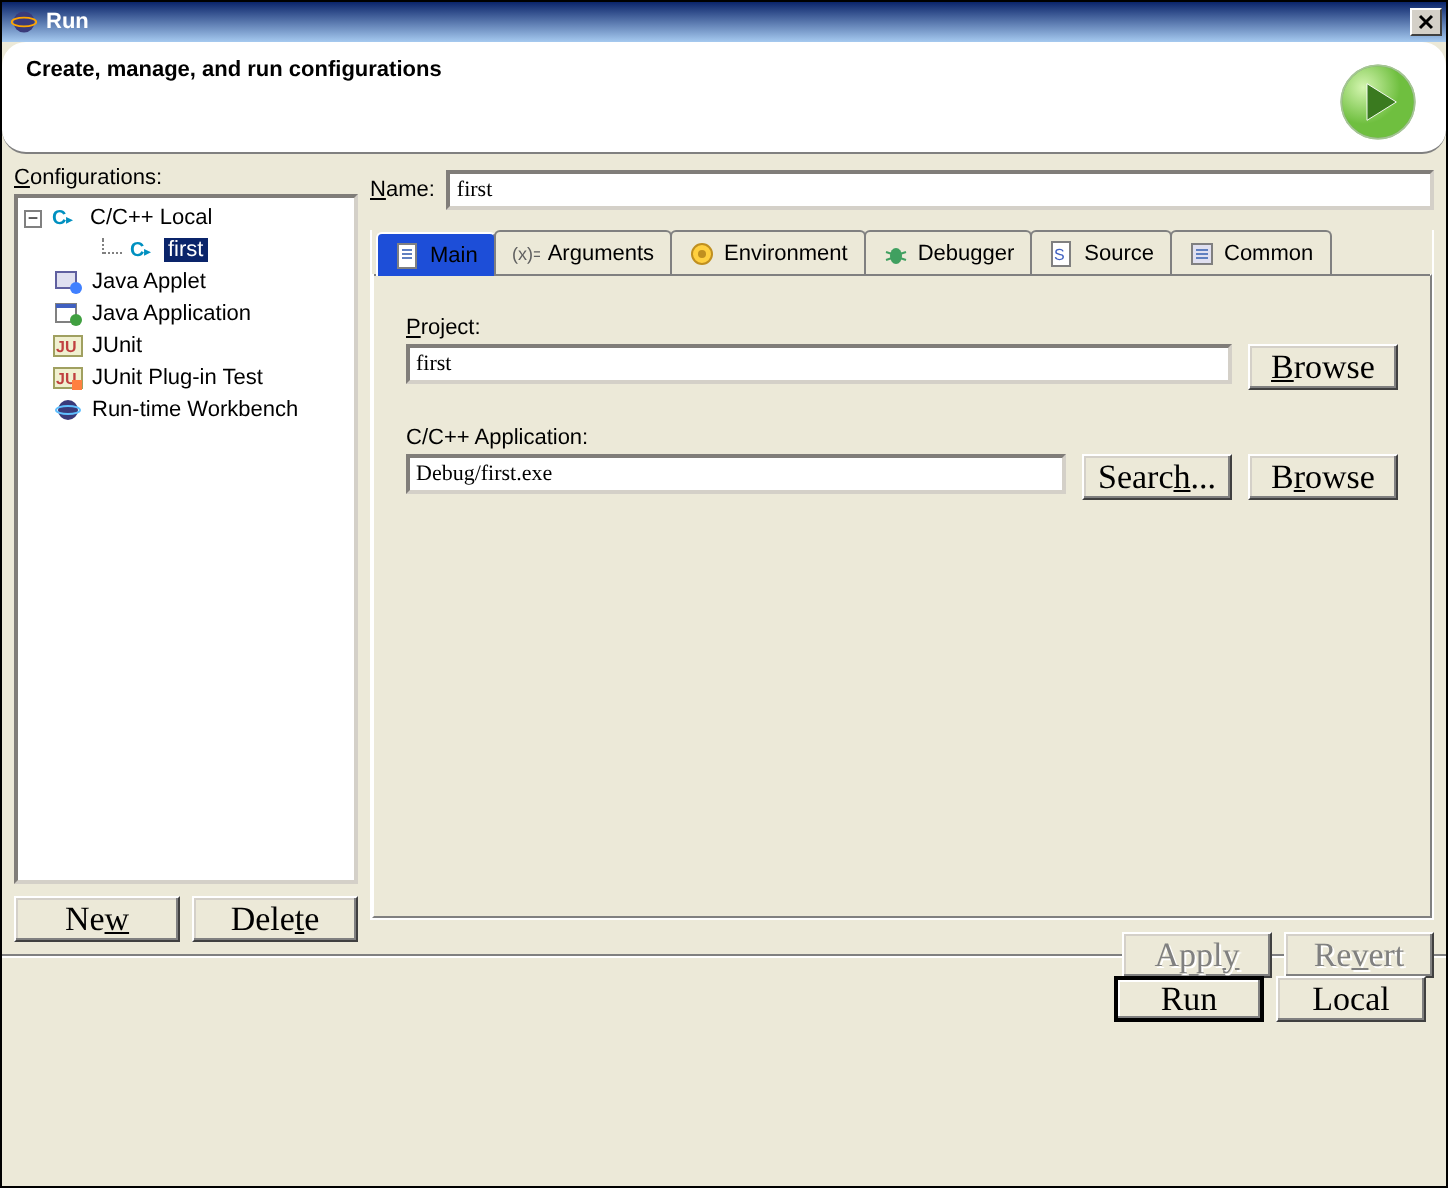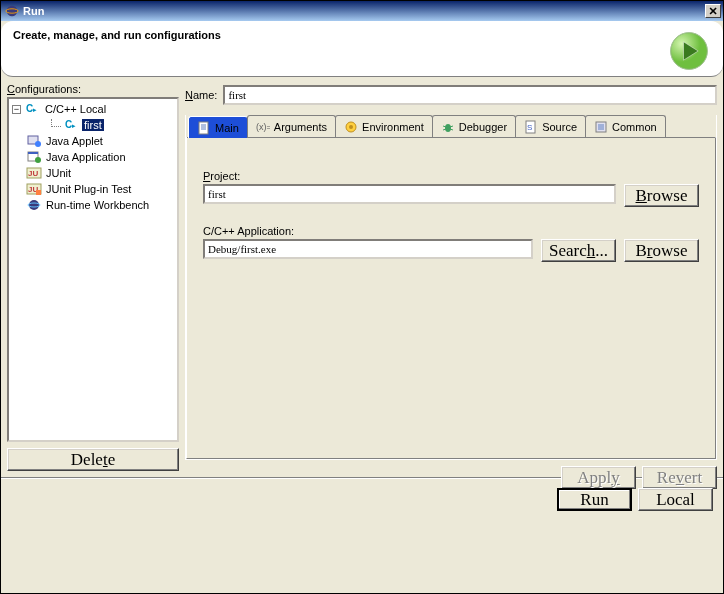--- a/index.html
+++ b/index.html
@@ -30,21 +30,21 @@
 .underline { text-decoration: underline; }
 .right-panel { flex: 1; display: flex; flex-direction: column; }
 .name-row { display: flex; align-items: center; gap: 6px; margin-bottom: 10px; margin-top: 2px; }
 .name-row label { white-space: nowrap; }
 .text-input { flex: 1; height: 20px; background: #fff; border: 2px inset #d4d0c8; padding: 0 3px; font-family: Tahoma; font-size: 11px; }
 .tab-area { flex: 1; border: 1px solid #fff; border-top: none; background: #ece9d8; position: relative; }
 .tabs { display: flex; height: 22px; margin-left: 2px; }
 .tab { display: flex; align-items: center; gap: 4px; padding: 0 8px; border: 1px solid #808080; border-bottom: none; background: #ece9d8; border-top-left-radius: 3px; border-top-right-radius: 3px; margin-right: -1px; cursor: pointer; position: relative; }
 .tab.active { background: #1d4ed8; border-top: 1px solid #fff; border-left: 1px solid #fff; z-index: 2; top: 1px; height: 22px; }
 .tab-icon { width: 14px; height: 14px; display: inline-flex; align-items: center; justify-content: center; }
-.tab-body { border: 1px solid #fff; border-right-color: #808080; border-bottom-color: #808080; height: 322px; padding: 32px 16px; position: relative; }
+.tab-body { border: 1px solid #fff; border-right-color: #808080; border-bottom-color: #808080; height: 322px; padding: 20px 16px; position: relative; }
 .tab-body::before { content: ""; position: absolute; top: -1px; left: 0; right: 0; height: 1px; background: #808080; }
 .field-group { margin-bottom: 18px; }
 .field-label { margin-bottom: 2px; }
 .field-row { display: flex; gap: 8px; }
 .std-btn { width: 75px; }
 .bottom-right-btns { display: flex; justify-content: flex-end; gap: 6px; margin-top: 6px; }
 .bottom-bar { border-top: 1px solid #808080; box-shadow: inset 0 1px 0 #fff; padding: 10px 10px; display: flex; justify-content: flex-end; gap: 6px; height: 46px; }
 </style>
 </head>
 <body>
@@ -140,20 +140,23 @@
             <svg width="16" height="16">
               <circle cx="8" cy="8" r="5" fill="#3a3a7a"></circle>
               <ellipse cx="8" cy="8" rx="6" ry="2" fill="none" stroke="#60c0ff"></ellipse>
             </svg>
           </span>
         <span class="item-label">Run-time Workbench</span>
       </div>
     </div>
     <div class="btn-row">
       <button class="btn half">
+          <span>Ne<span class="underline">w</span></span>
+        </button>
+      <button class="btn half">
           <span>Dele<span class="underline">t</span>e</span>
         </button>
     </div>
   </div>
 
   <div class="right-panel">
     <div class="name-row">
       <label><span class="underline">N</span>ame:</label>
       <input type="text" class="text-input" value="first" style="">
     </div>

